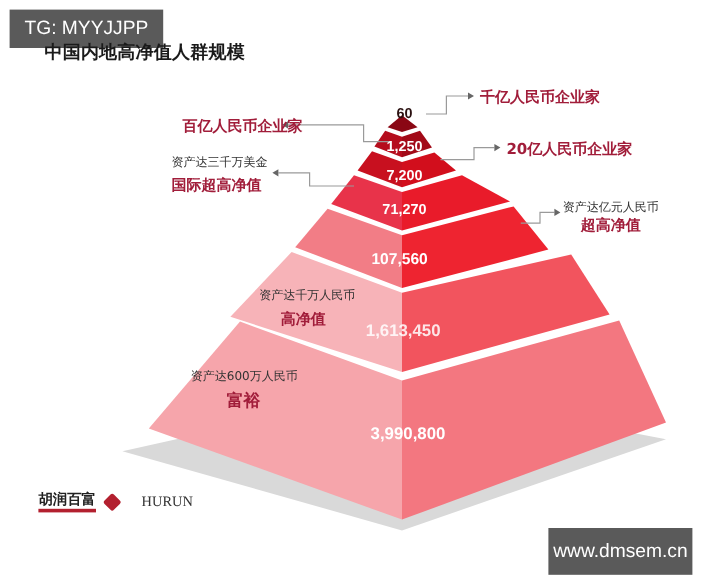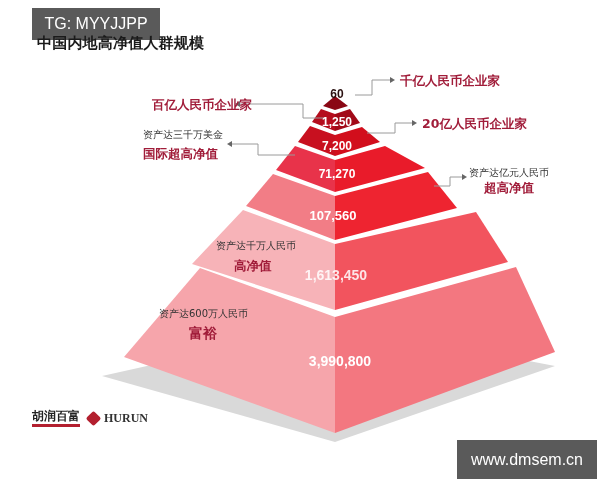--- a/index.html
+++ b/index.html
@@ -6,37 +6,37 @@
   body {
     width: 600px; height: 480px; overflow: hidden; position: relative;
     background: #ffffff;
     font-family: "DejaVu Sans", sans-serif;
   }
   .wm {
     position: absolute; background: #5a5a5a; color: #ffffff;
     font-family: "Liberation Sans", sans-serif; font-size: 16px;
     display: flex; align-items: center; justify-content: center;
   }
-  .wm-top { left: 8px; top: 8px; width: 128px; height: 32px; margin-left: 24px; }
-  .wm-bottom { left: 457px; top: 440px; width: 140px; height: 39px; font-size: 16px; }
+  .wm-top { left: 8px; top: 8px; width: 128px; height: 32px; }
+  .wm-bottom { left: 457px; top: 440px; width: 120px; height: 39px; font-size: 16px; }
   .title {
     position: absolute; left: 37px; top: 34px; font-size: 15px; font-weight: bold;
     color: #1a1a1a; letter-spacing: 0.2px;
   }
   svg.pyr { position: absolute; left: 0; top: 0; }
   .num {
     font-family: "Liberation Sans", sans-serif; font-weight: bold; fill: #ffffff;
     text-anchor: middle;
   }
   .num-top { fill: #2a1010; }
   .lbl-main { position: absolute; font-size: 12.5px; font-weight: bold; color: #a11d3a; white-space: nowrap; }
   .lbl-sub { position: absolute; font-size: 10px; color: #333333; white-space: nowrap; }
   .logo { position: absolute; left: 32px; top: 410px; display: flex; align-items: center; gap: 8px; }
   .logo-cn { font-size: 12px; font-weight: bold; color: #222; border-bottom: 3px solid #b3202f; line-height: 13px; padding-bottom: 1px; }
-  .logo-en { font-family: "Liberation Serif", serif; font-weight: bold; font-size: 12px; color: #333; display: flex; align-items: center; gap: 5px; }
+  .logo-en { font-family: "Liberation Serif", serif; font-weight: normal; font-size: 12px; color: #333; display: flex; align-items: center; gap: 19px; }
   .logo-diamond { width: 11px; height: 11px; background: #b3202f; transform: rotate(45deg); border-radius: 2px; display: inline-block; }
 </style>
 </head>
 <body>
 
 <div class="wm wm-top">TG: MYYJJPP</div>
 <div class="title">中国内地高净值人群规模</div>
 
 <svg class="pyr" width="600" height="480" viewBox="0 0 600 480">
 

